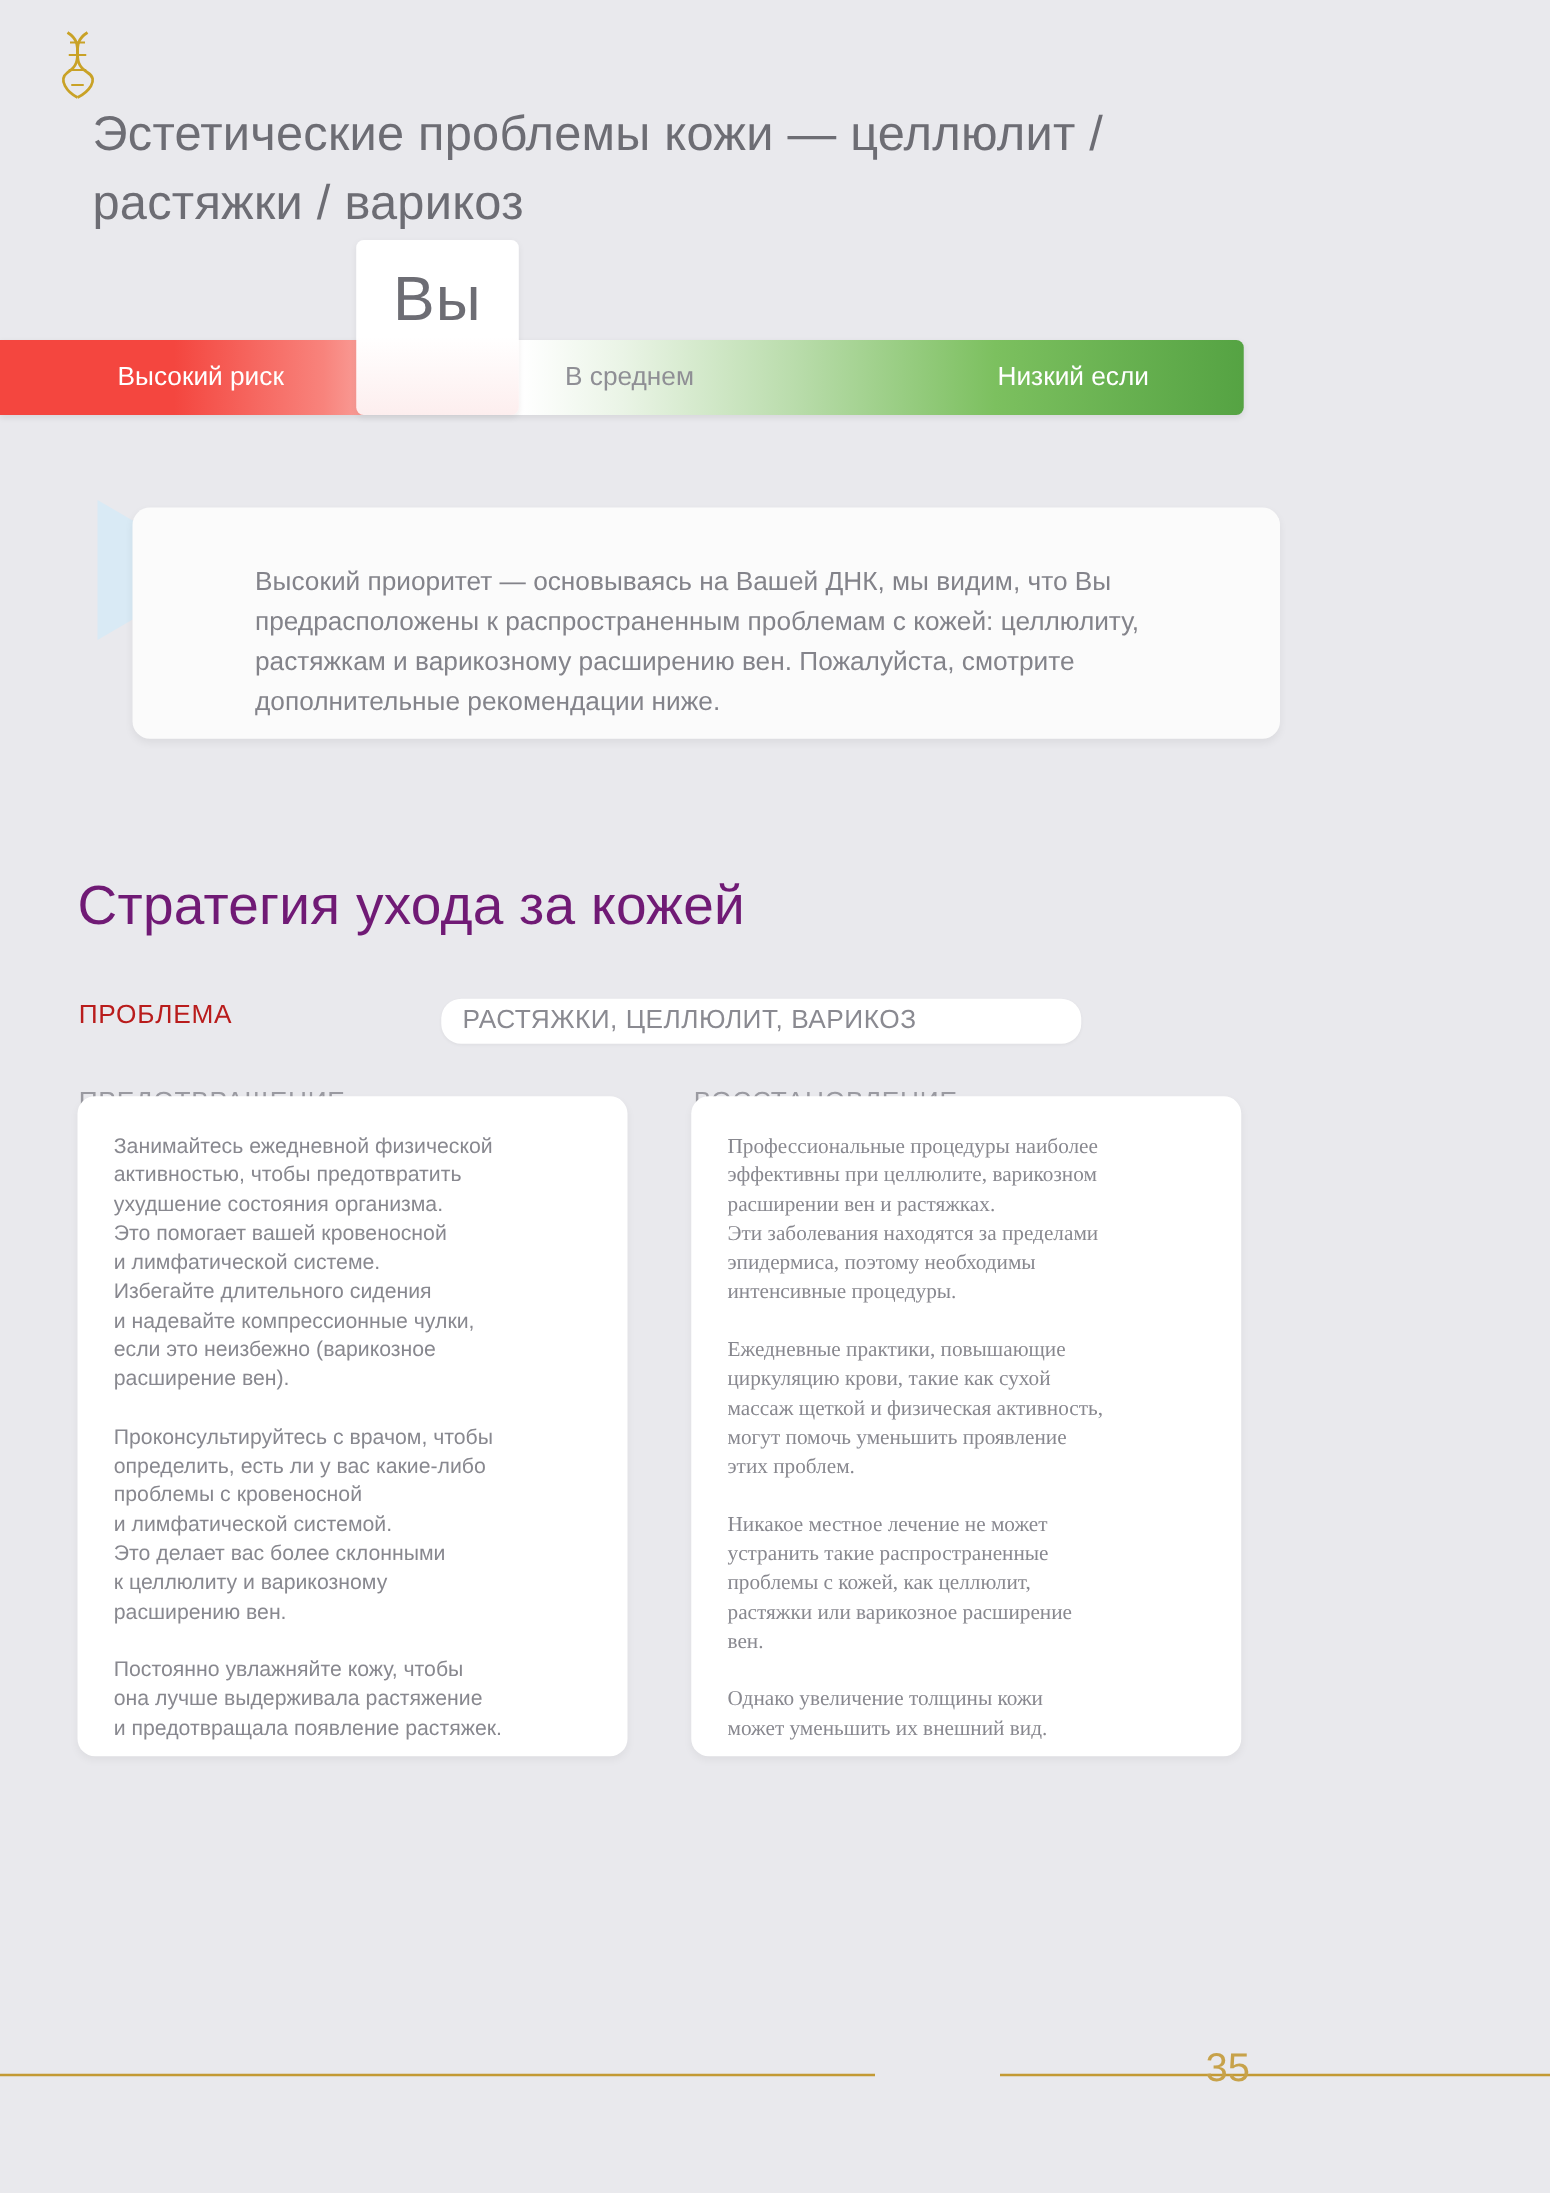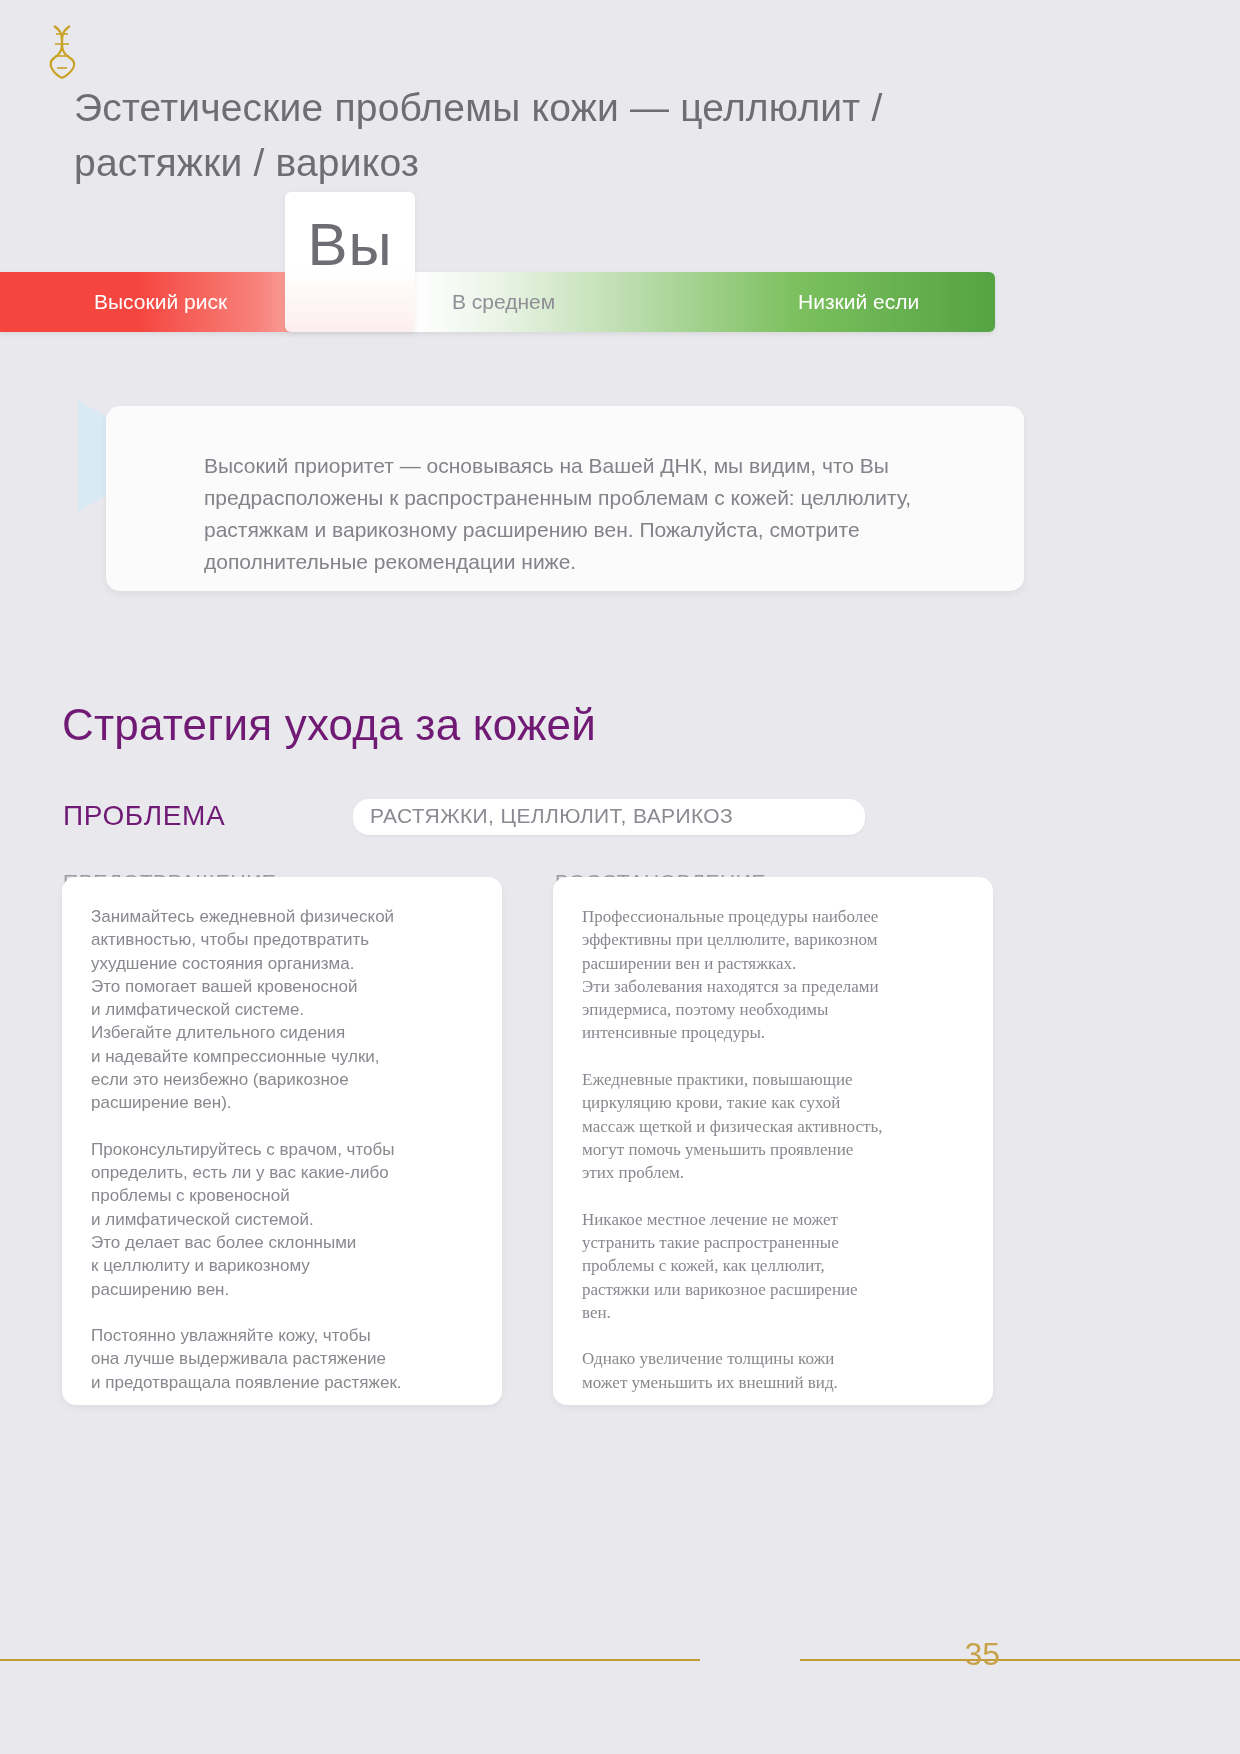--- a/index.html
+++ b/index.html
@@ -84,21 +84,21 @@
     width: 130px;
     height: 140px;
     background: linear-gradient(to bottom, #ffffff 0%, #ffffff 55%, #fdeeee 100%);
     border-radius: 6px;
     box-shadow: 0 2px 6px rgba(0,0,0,0.06);
     display: flex;
     align-items: flex-start;
     justify-content: center;
   }
   .you-marker span {
-    font-size: 60px;
+    font-size: 50px;
     color: #6d6d74;
     padding-top: 18px;
     letter-spacing: 1px;
   }
 
   
   .callout {
     position: absolute;
     left: 106px;
     top: 406px;
@@ -136,22 +136,22 @@
     top: 700px;
     font-size: 44px;
     color: #701a75;
     letter-spacing: 0.2px;
   }
 
   .problem-label {
     position: absolute;
     left: 63px;
     top: 800px;
-    font-size: 28px;
-    color: #701a75;
+    font-size: 21px;
+    color: #b91c1c;
     letter-spacing: 0.6px;
   }
   .problem-pill {
     position: absolute;
     left: 353px;
     top: 799px;
     width: 512px;
     height: 36px;
     background: #ffffff;
     border-radius: 16px;

